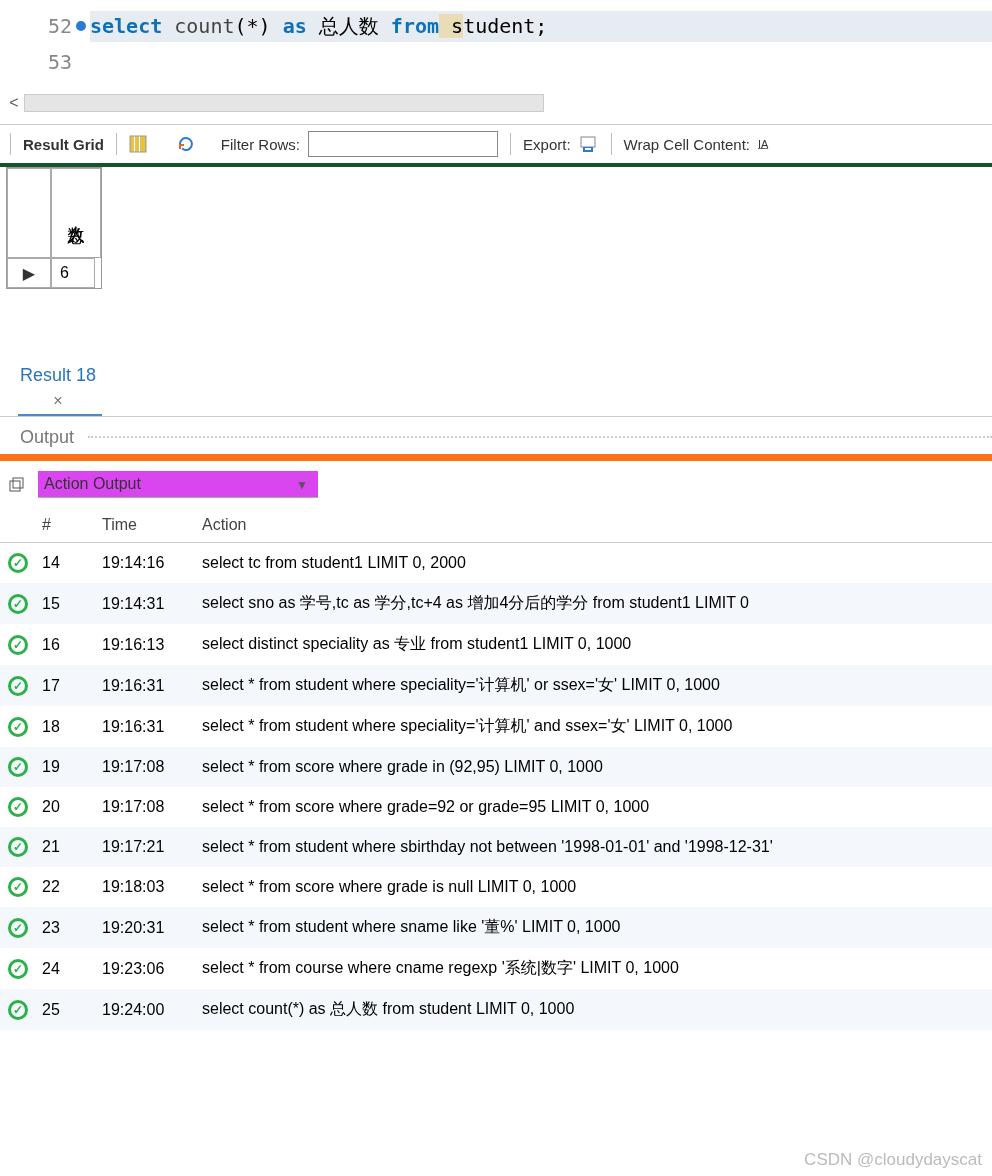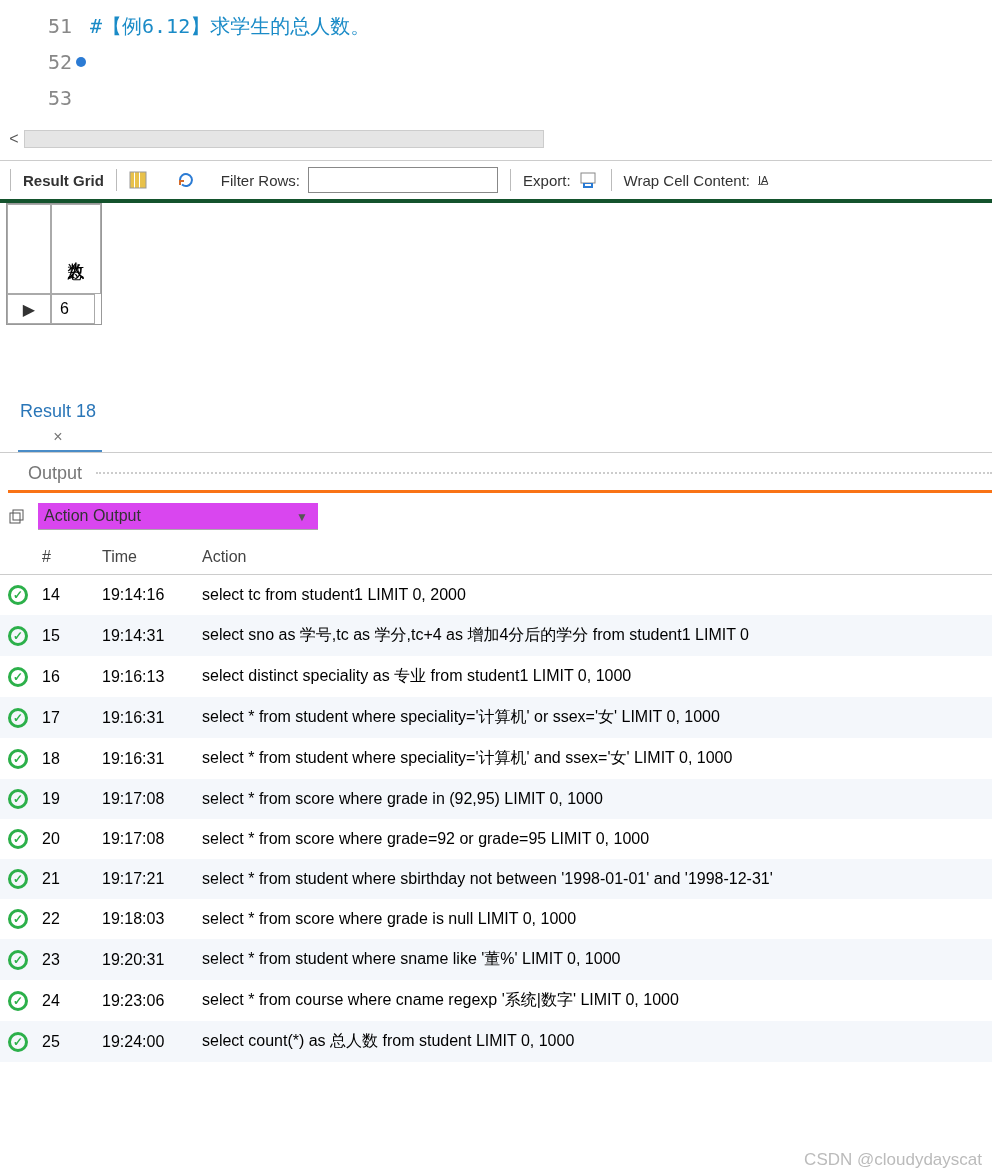--- a/index.html
+++ b/index.html
@@ -25,47 +25,44 @@
 .filter-input { width: 190px; height: 26px; border: 1px solid #888; }
 .bold { font-weight: bold; }
 .grid { border: 1px solid #999; display: inline-block; margin: 0 0 0 6px; }
 .grid-row { display: flex; }
 .grid-cell { border: 1px solid #aaa; min-width: 44px; min-height: 30px; padding: 4px 8px; font-size: 16px; display: flex; align-items: center; justify-content: flex-start; }
 .grid-header { writing-mode: vertical-rl; text-orientation: upright; height: 90px; width: 50px; justify-content: center; font-size: 17px; background: #fff; }
 .grid-rowhead { width: 44px; justify-content: center; color: #333; }
 .tabs { margin-top: 70px; padding-left: 18px; display: flex; gap: 6px; border-bottom: 1px solid #ccc; }
 .tab { padding: 6px 6px 4px 2px; color: #2a76b8; font-size: 18px; border-bottom: 2px solid #4a8cc7; display: flex; align-items: center; gap: 6px; flex-direction: column; }
 .tab-close { color: #777; font-size: 16px; padding: 0 4px; }
-.output-title { padding: 10px 0 6px 20px; color: #777; font-size: 18px; background: #fff; border-bottom: 3px solid #f97316; position: relative; margin-left: 8px; }
+.output-title { padding: 10px 0 6px 20px; color: #777; font-size: 18px; background: #fff; border-bottom: 7px solid #f97316; position: relative; }
 .output-title::after { content: ""; position: absolute; left: 88px; right: 0; top: 50%; border-top: 2px dotted #ccc; }
 .output-tools { display: flex; align-items: center; gap: 10px; padding: 10px 8px; }
 .dropdown { border: none; border-bottom: 1px solid #aaa; padding: 4px 6px; font-size: 16px; width: 280px; background: #d946ef; color: #333; }
 .dd-arrow { font-size: 12px; color: #555; margin-left: -22px; }
 .table { width: 100%; border-collapse: collapse; font-size: 16px; }
 .table th { text-align: left; font-weight: normal; padding: 8px 6px; border-bottom: 1px solid #ccc; color: #444; background: #fff; }
 .table td { padding: 10px 6px; border-bottom: 0; }
 .table tr:nth-child(even) td { background: #f4f7fb; }
 .col-status { width: 36px; text-align: center; }
 .col-num { width: 60px; text-align: left; padding-right: 10px; }
 .col-time { width: 100px; }
 .status-ok { width: 20px; height: 20px; border-radius: 50%; border: 3px solid #2cb04a; display: inline-flex; align-items: center; justify-content: center; color: #2cb04a; font-size: 12px; font-weight: bold; }
 .watermark { position: fixed; bottom: 6px; right: 10px; color: #bbb; font-size: 17px; }
 </style>
 </head>
 <body>
 
 
 
 <div class="editor">
-  <div class="code-line">
-    <div class="gutter"><span>51</span></div>
-    <div class="code"><span class="comment">#【例6.12】求学生的总人数。</span></div>
-  </div>
   <div class="code-line current">
     <div class="gutter"><span>52</span><span class="breakpoint active"></span></div>
+    <div class="code"><span class="kw">select</span><span class="func"> count</span><span>(*) </span><span class="kw">as</span><span> 总人数 </span><span class="kw">from</span><span class="hl"> s</span><span>tudent;</span></div>
   </div>
   <div class="code-line">
     <div class="gutter"><span>53</span></div>
     <div class="code"></div>
   </div>
 </div>
 
 <div class="scroll-row">
   <div class="scroll-left">&lt;</div>
   <div class="scroll-track"></div>

